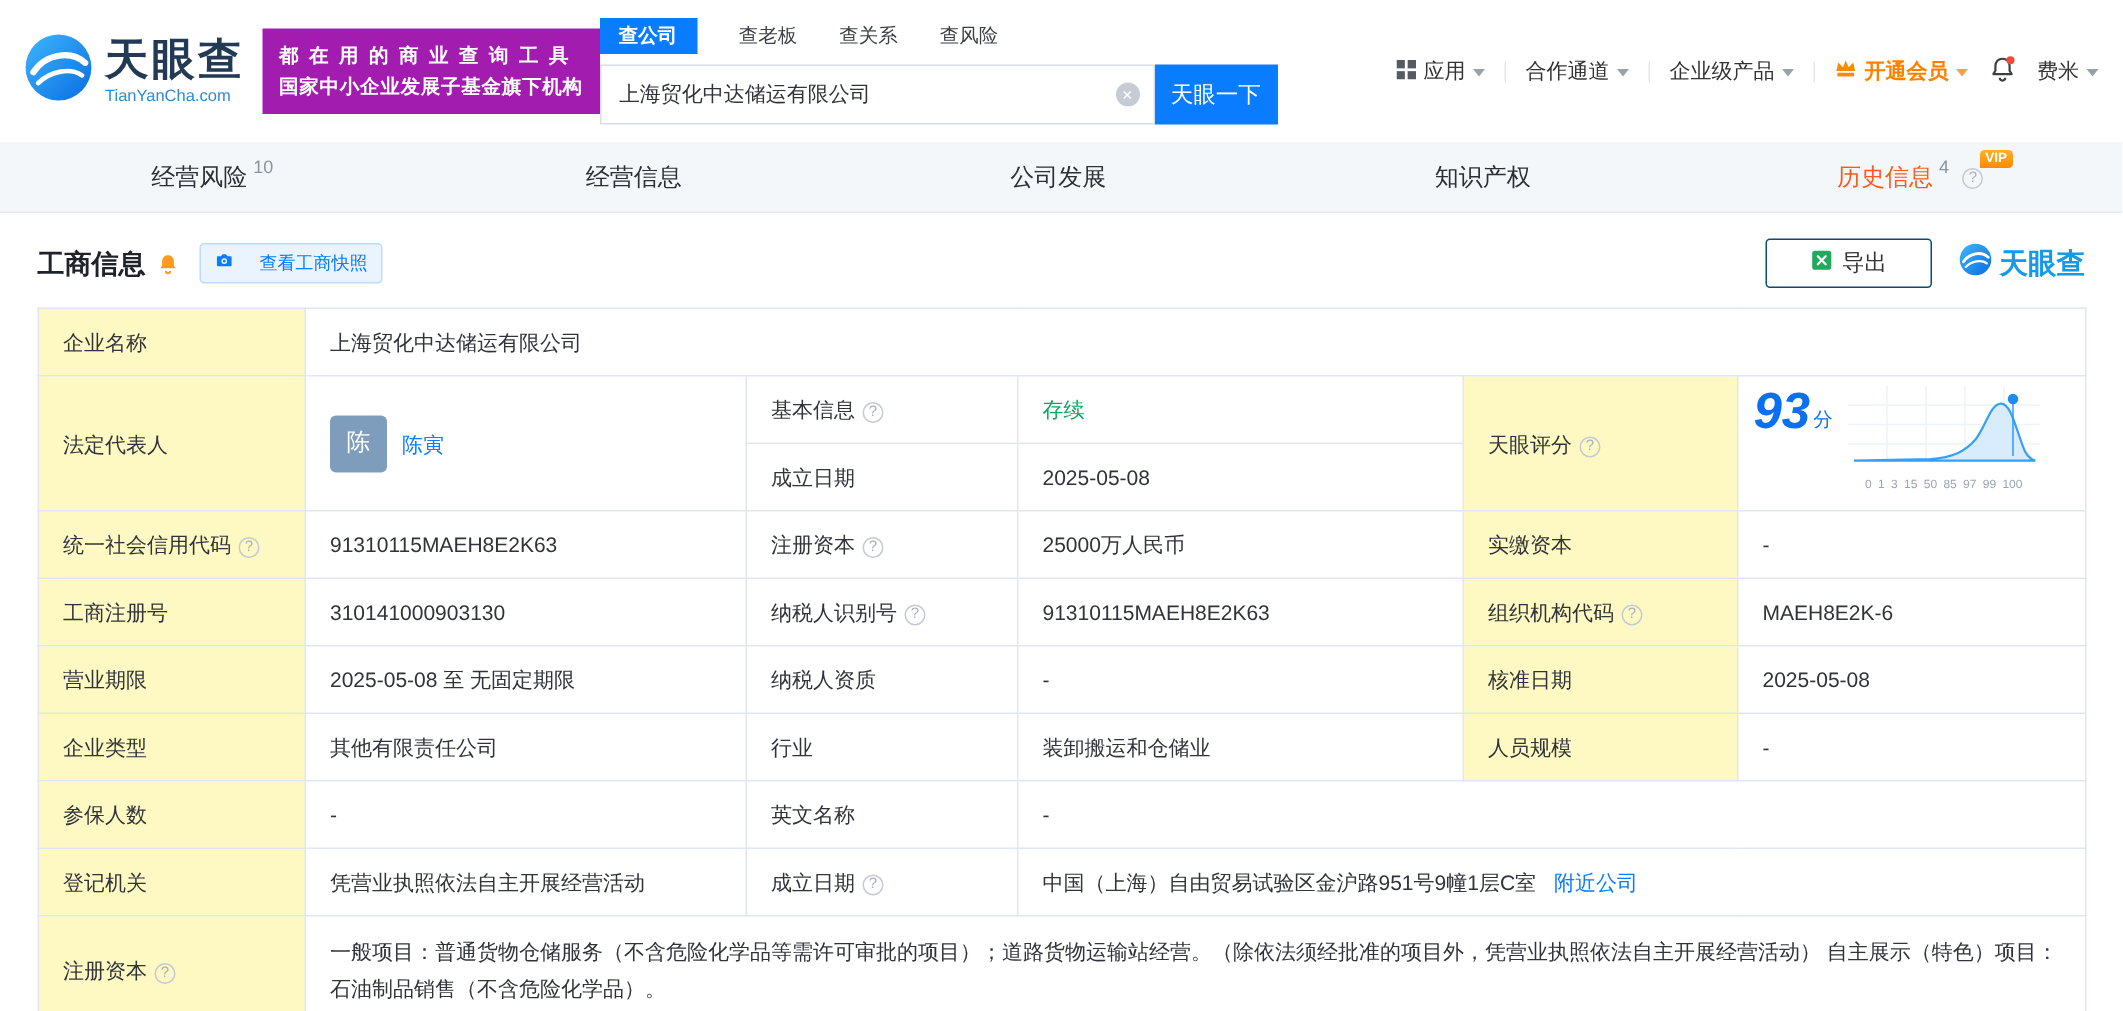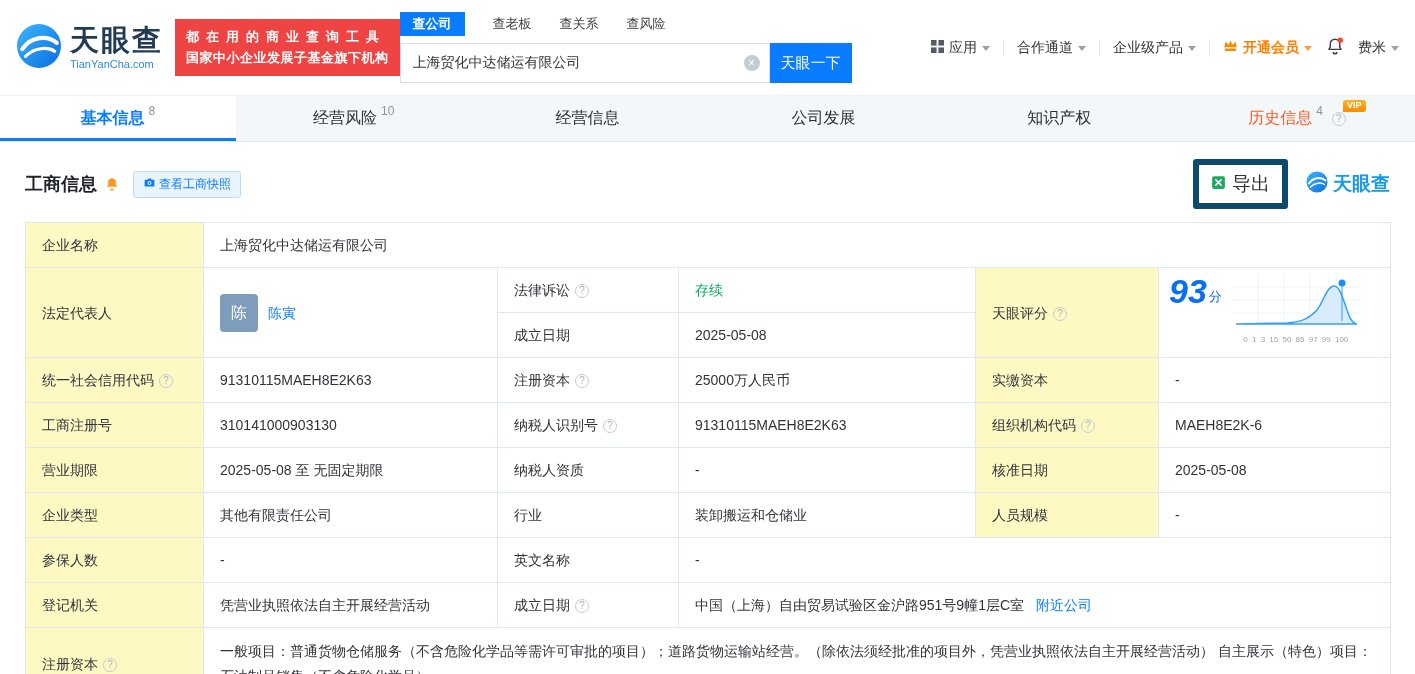--- a/index.html
+++ b/index.html
@@ -4,21 +4,21 @@
 <style>
   * { box-sizing: border-box; margin: 0; padding: 0; }
   html,body { width: 1415px; background: #fff; font-family: "Liberation Sans", "DejaVu Sans", sans-serif; color:#30343a; }
   body { height: 674px; overflow: hidden; }
 
   
   .header { height: 95px; display: flex; align-items: center; padding: 0 16px; background: #fff; }
   .logo { display: flex; align-items: center; gap: 8px; cursor: pointer; }
   .logo-text .brand { font-size: 29px; font-weight: bold; color: #223a54; letter-spacing: 2px; line-height: 1.05; }
   .logo-text .domain { font-size: 11px; color: #2f8bd6; margin-top: 2px; }
-  .banner { margin-left: 12px; background: #ef4444; color: #fff; font-weight: bold; padding: 8px 11px; font-size: 13px; line-height: 1.6; white-space: nowrap; }
+  .banner { margin-left: 12px; background: #a21caf; color: #fff; font-weight: bold; padding: 8px 11px; font-size: 13px; line-height: 1.6; white-space: nowrap; }
   .banner .l1 { letter-spacing: 7px; }
   .banner .l2 { letter-spacing: 0.5px; }
 
   .search-wrap { }
   .search-tabs { display: flex; align-items: center; gap: 28px; font-size: 13px; color: #3a3f46; margin-bottom: 7px; }
   .search-tab { cursor: pointer; }
   .search-tab.active { background: #0a7cff; color: #fff; padding: 3px 13px; font-weight: bold; }
   .search-row { display: flex; }
   .input-box { position: relative; }
   .search-input { width: 370px; height: 40px; border: 1px solid #d8dee8; padding: 0 34px 0 12px; font-size: 14px; color: #30343a; outline: none; font-family: inherit; }
@@ -39,23 +39,23 @@
   .tab { flex: 1; position: relative; display: flex; align-items: center; justify-content: center; gap: 4px; font-size: 16px; color: #2b2f36; cursor: pointer; }
   .tab .cnt { font-size: 12px; color: #8a93a0; align-self: flex-start; margin-top: 8px; font-weight: normal; }
   .tab.active { background: #fff; color: #0a7cff; font-weight: bold; box-shadow: inset 0 -3px 0 #0a7cff; }
   .tab.history { color: #ff5a1e; }
   .vip-badge { position: absolute; top: 4px; left: calc(50% + 46px); background: linear-gradient(#ffb12a, #ff8a00); color: #fff; font-size: 9px; font-weight: bold; padding: 1px 4px; border-radius: 3px 3px 3px 0; line-height: 1.1; }
 
   
   .section-head { display: flex; align-items: center; padding: 17px 25px 11px; }
   .section-title { font-size: 18px; font-weight: bold; color: #1f2329; }
   .alert-bell { margin-left: 7px; display: flex; }
-  .snapshot-btn { margin-left: 13px; display: flex; align-items: center; gap: 3px; background: #e9f4ff; border: 1px solid #bcdcff; color: #0a7cff; font-size: 12px; padding: 4px 9px; border-radius: 3px; cursor: pointer; font-family: Liberation Serif, serif; }
+  .snapshot-btn { margin-left: 13px; display: flex; align-items: center; gap: 17px; background: #e9f4ff; border: 1px solid #bcdcff; color: #0a7cff; font-size: 12px; padding: 4px 9px; border-radius: 3px; cursor: pointer; font-family: Liberation Serif, serif; }
   .right-tools { margin-left: auto; display: flex; align-items: center; gap: 18px; }
-  .export-btn { display: flex; align-items: center; gap: 6px; border: 6px solid #0c4a6e; border-radius: 3px; background: #fff; padding: 6px 12px; font-size: 19px; color: #333; cursor: pointer; font-family: inherit; }
+  .export-btn { display: flex; align-items: center; gap: 6px; border: 1px solid #0c4a6e; border-radius: 3px; background: #fff; padding: 6px 29px; font-size: 15px; color: #333; cursor: pointer; font-family: inherit; }
   .watermark { display: flex; align-items: center; gap: 5px; font-size: 19px; font-weight: bold; color: #139ae8; }
 
   
   .info-table { width: 1365px; margin: 2px 25px 0; border-collapse: collapse; table-layout: fixed; font-size: 14px; color: #30343a; }
   .info-table td { border: 1px solid #dfe7f0; padding: 11px 16px; line-height: 22px; vertical-align: middle; word-break: break-all; }
   td.lb { background: #fef9c3; }
   td.lw { background: #fff; }
   .q { display: inline-block; width: 14px; height: 14px; line-height: 12px; border: 1px solid #c4cbd4; border-radius: 50%; color: #aab2bd; font-size: 10px; text-align: center; margin-left: 5px; vertical-align: 1px; cursor: pointer; }
   .q::before { content: "?"; }
   .green { color: #0aa95e; }
@@ -158,24 +158,20 @@
       </span>
     </span>
     <span class="nav-item">
       <span>费米</span>
       <span class="caret"></span>
     </span>
   </div>
 </div>
 
 <div class="tabbar">
-  <div class="tab active">
-    <span>基本信息</span>
-    <span class="cnt">8</span>
-  </div>
   <div class="tab">
     <span>经营风险</span>
     <span class="cnt">10</span>
   </div>
   <div class="tab">
     <span>经营信息</span>
     <span class="cnt"></span>
   </div>
   <div class="tab">
     <span>公司发展</span>
@@ -251,21 +247,21 @@
   </tr>
 
   <tr>
     <td class="lb" rowspan="2"><span>法定代表人</span></td>
     <td class="lw" rowspan="2">
       <span class="rep-cell">
         <span class="avatar">陈</span>
         <span class="link">陈寅</span>
       </span>
     </td>
-    <td class="lw"><span>法律诉讼</span><span class="q"></span></td>
+    <td class="lw"><span>基本信息</span><span class="q"></span></td>
     <td class="lw"><span class="green">存续</span></td>
     <td class="lb" rowspan="2"><span>天眼评分</span><span class="q"></span></td>
     <td class="lw score-td" rowspan="2">
       <span class="score-cell">
         <span class="score-num">93</span>
         <span class="score-unit">分</span>
         <span class="score-chart-box">
           <svg width="128" height="54" viewBox="0 0 128 54">
             <path d="M0 13 H128 M0 26 H128 M0 39 H128" stroke="#eef3f8" stroke-width="1"></path>
             <path d="M26 0 V50 M52 0 V50 M78 0 V50 M104 0 V50" stroke="#eef3f8" stroke-width="1"></path>

